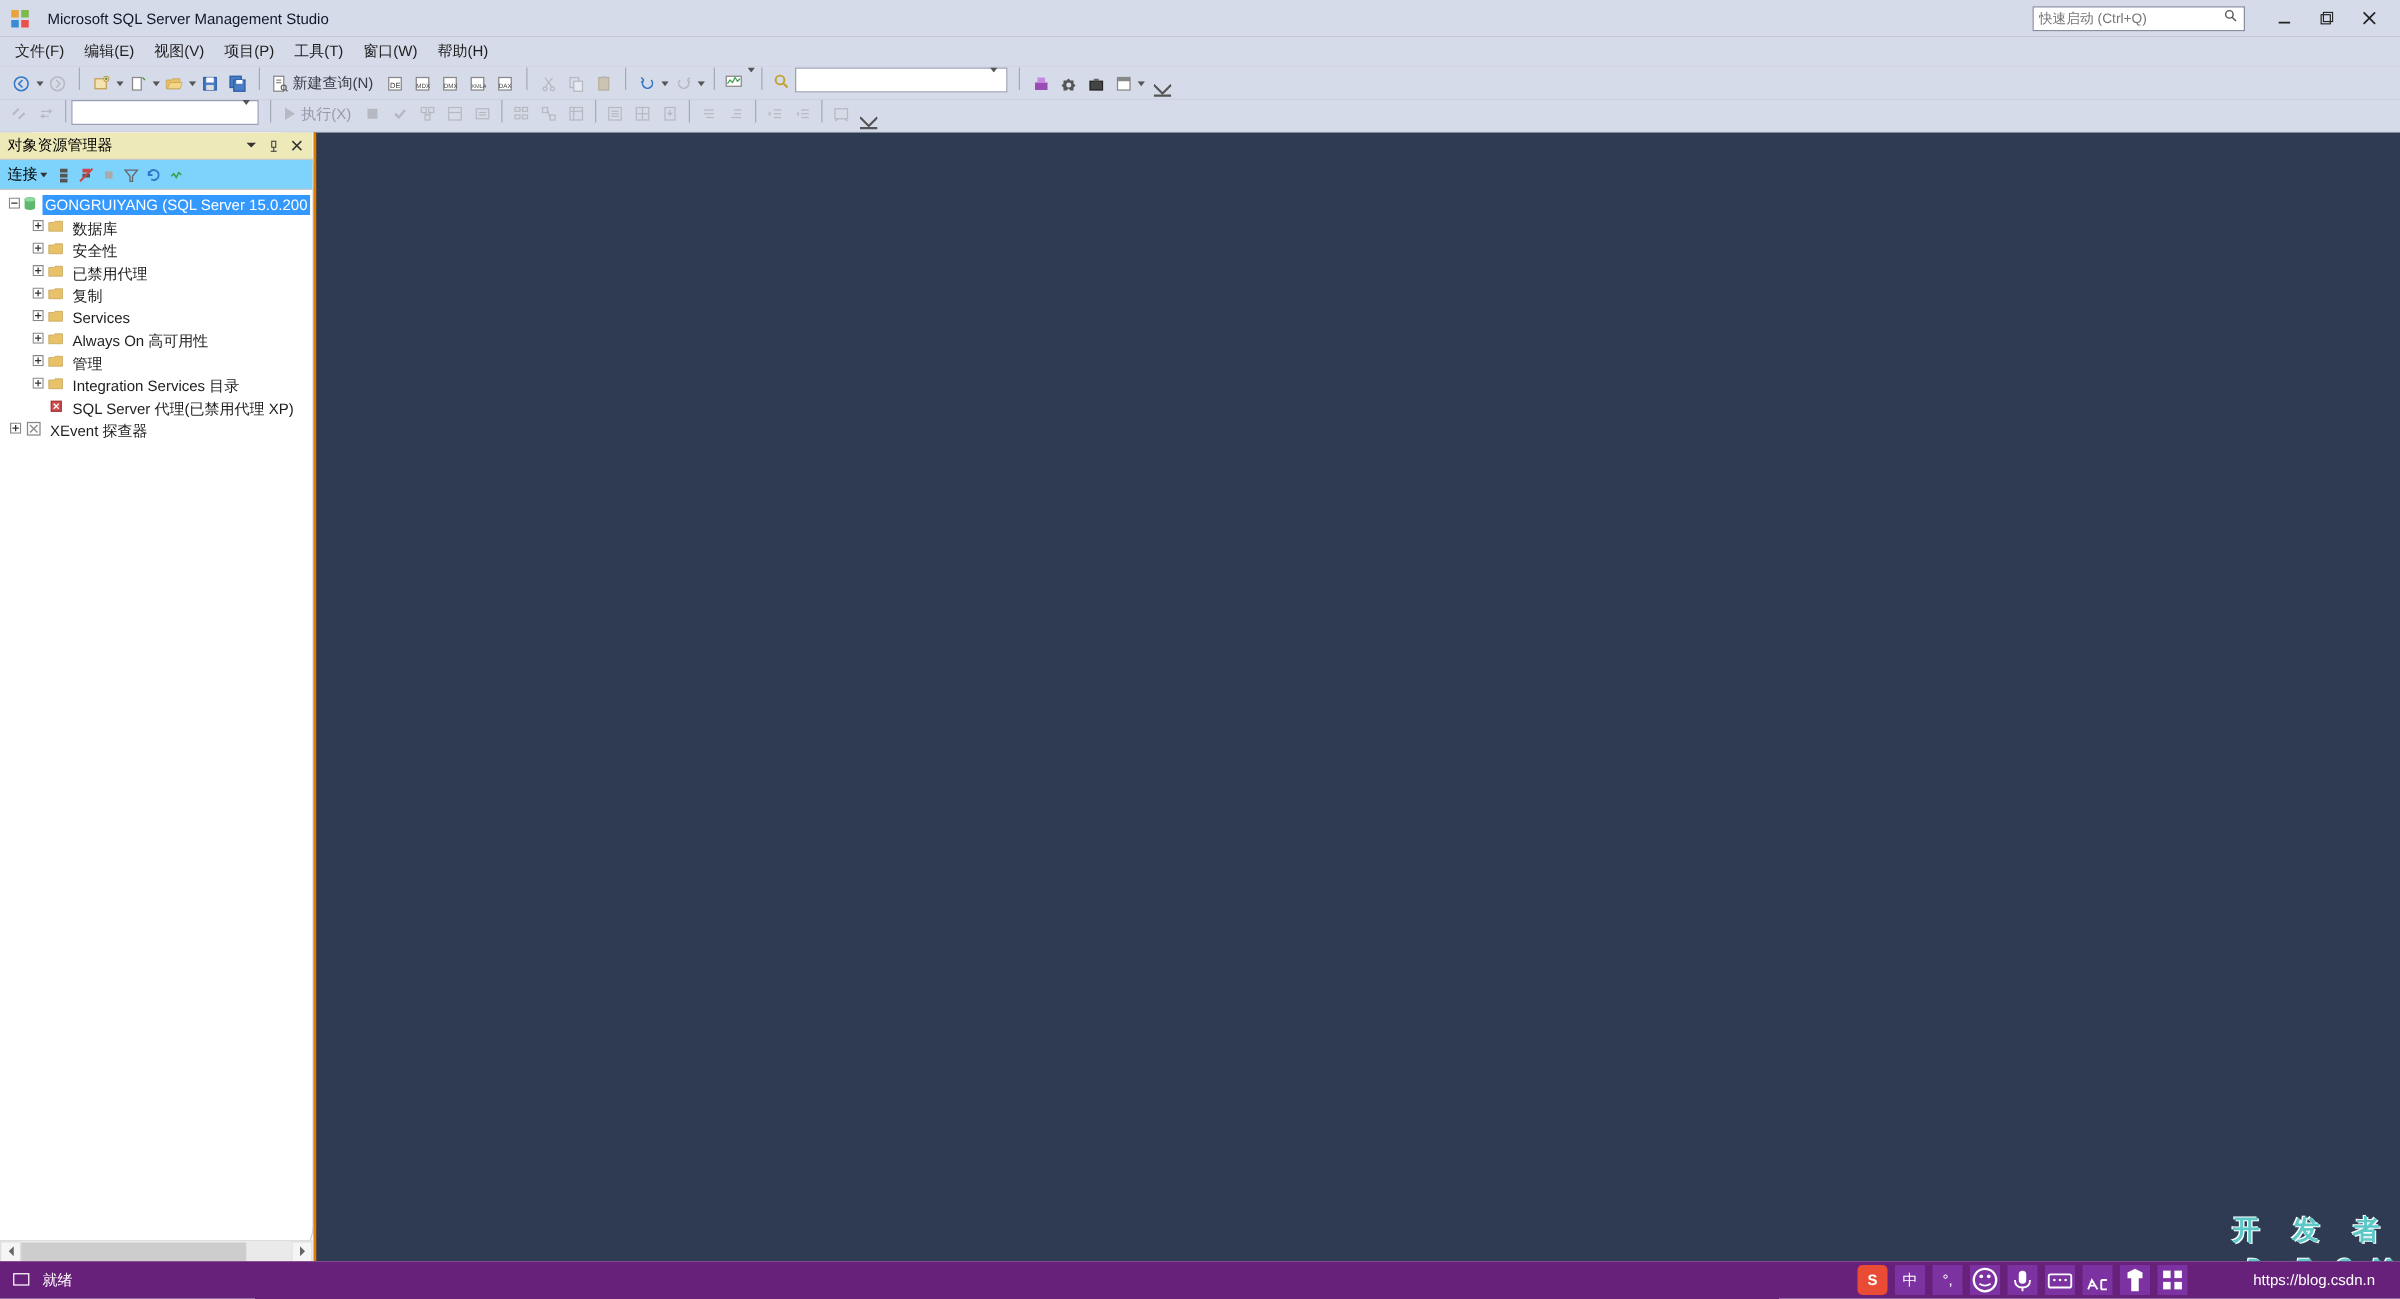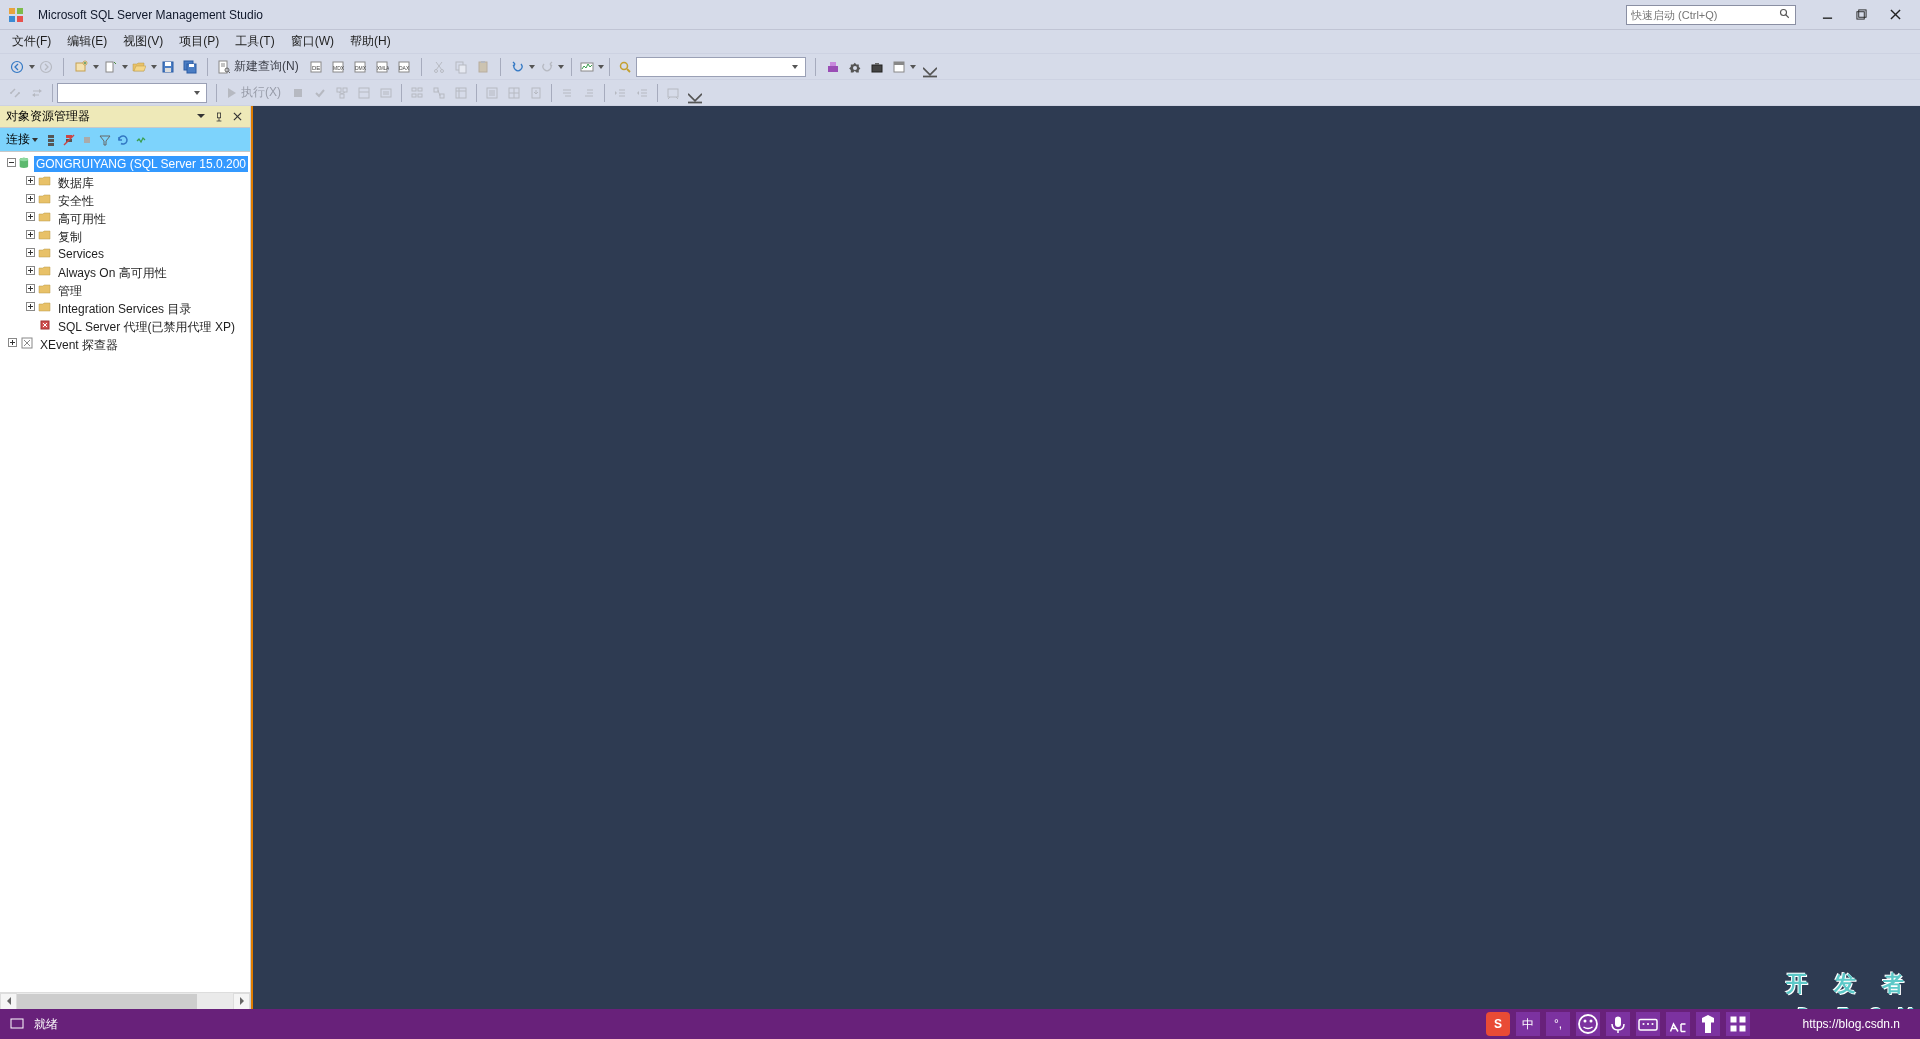--- a/index.html
+++ b/index.html
@@ -12,36 +12,36 @@
 .titlebar .quick-launch { width: 170px; height: 20px; background: #fff; border: 1px solid #8a8fa3; display: flex; align-items: center; padding: 0 4px; margin-right: 14px; }
 .titlebar .quick-launch input { border: none; outline: none; font-size: 11px; width: 100%; color: #666; }
 .titlebar .win-btn { width: 34px; height: 20px; display: inline-flex; align-items: center; justify-content: center; font-size: 12px; color: #222; cursor: pointer; }
 .titlebar .win-btn svg { width: 11px; height: 11px; }
 
 
 .menubar { height: 24px; background: #d6dbe9; display: flex; align-items: center; padding: 0 4px; border-bottom: 1px solid #cdd2e2; }
 .menubar .menu-item { font-size: 12px; padding: 2px 8px; color: #1e1e1e; cursor: pointer; }
 
 
-.toolbar-row { height: 26px; background: #d6dbe9; display: flex; align-items: center; padding: 0 4px; border-bottom: 1px solid #cdd2e2; }
+.toolbar-row { height: 26px; background: #d6dbe9; display: flex; align-items: flex-start; padding: 0 4px; border-bottom: 1px solid #cdd2e2; }
 .tb-group { display: flex; align-items: center; height: 100%; padding: 0 2px; }
 .tb-sep { width: 1px; height: 18px; background: #a6abbd; margin: 0 4px; }
 .tb-btn { height: 22px; min-width: 22px; display: inline-flex; align-items: center; justify-content: center; padding: 0 3px; cursor: pointer; color:#3a3d47;}
 .tb-btn.disabled { opacity: 0.4; cursor: default; }
 .tb-btn svg { width: 14px; height: 14px; }
 .tb-btn .label { font-size: 12px; margin-left: 3px; }
 .tb-dd { width: 7px; display: inline-flex; align-items: center; justify-content: center; }
 .tb-dd svg { width:6px; height:4px; }
 .tb-input { height: 20px; background: #fff; border: 1px solid #9aa0b5; }
 .tb-input.db { width: 150px; }
 .tb-input.long { width: 170px; }
 
 
 .main-area { position: absolute; top: 106px; left: 0; right: 0; bottom: 30px; display: flex; }
-.sidebar { width: 251px; background: #fff; border-right: 1px solid #ccc; display:flex; flex-direction:column; }
+.sidebar { width: 251px; background: #fff; border-right: 1px solid #ccc; display:flex; flex-direction:column;border-radius:28px; }
 .sidebar-title { height: 22px; background: #eee9b8; border-bottom: 1px solid #c8c8c8; display: flex; align-items: center; padding: 0 6px; font-size: 12px; justify-content: space-between; }
 .sidebar-title .t-controls { display:flex; align-items:center; gap:4px; }
 .sidebar-title .t-btn { width:14px; height:14px; display:inline-flex; align-items:center; justify-content:center; cursor:pointer; }
 .sidebar-toolbar { height: 24px; background: #7dd3fc; border-bottom: 1px solid #c8c8c8; display: flex; align-items: center; padding: 0 4px; font-size: 12px; }
 .sidebar-toolbar .stb-btn { height:20px; min-width:18px; display:inline-flex; align-items:center; justify-content:center; padding:0 2px; cursor:pointer;}
 .tree { flex:1; overflow: auto; padding: 4px 2px; font-size: 12px; color: #1e1e1e; }
 .tree-node { display: flex; align-items: flex-start; height: 18px; white-space: nowrap; }
 .tree-node .expander { width: 12px; height: 12px; display: inline-flex; align-items:center; justify-content:center; margin-right: 2px; cursor:pointer;}
 .tree-node .node-icon { width: 14px; height: 14px; margin-right: 4px; display:inline-flex; align-items:center; justify-content:center;}
 .tree-node .node-label { padding: 1px 2px; }
@@ -621,21 +621,21 @@
                 <rect x="0.5" y="0.5" width="8" height="8" fill="#fff" stroke="#888"></rect>
                 <line x1="2" y1="4.5" x2="7" y2="4.5" stroke="#333"></line>
                 <line x1="4.5" y1="2" x2="4.5" y2="7" stroke="#333"></line>
               </svg>
             </span>
             <span class="node-icon">
               <svg viewBox="0 0 14 14">
                 <path d="M1 4 L5 4 L6 3 L12 3 L12 11 L1 11 Z" class="folder-ico"></path>
               </svg>
             </span>
-            <span class="node-label">高可用性</span>
+            <span class="node-label">已禁用代理</span>
           </div>
           <div class="tree-node lvl1">
             <span class="expander">
               <svg viewBox="0 0 9 9" width="9" height="9">
                 <rect x="0.5" y="0.5" width="8" height="8" fill="#fff" stroke="#888"></rect>
                 <line x1="2" y1="4.5" x2="7" y2="4.5" stroke="#333"></line>
                 <line x1="4.5" y1="2" x2="4.5" y2="7" stroke="#333"></line>
               </svg>
             </span>
             <span class="node-icon">

